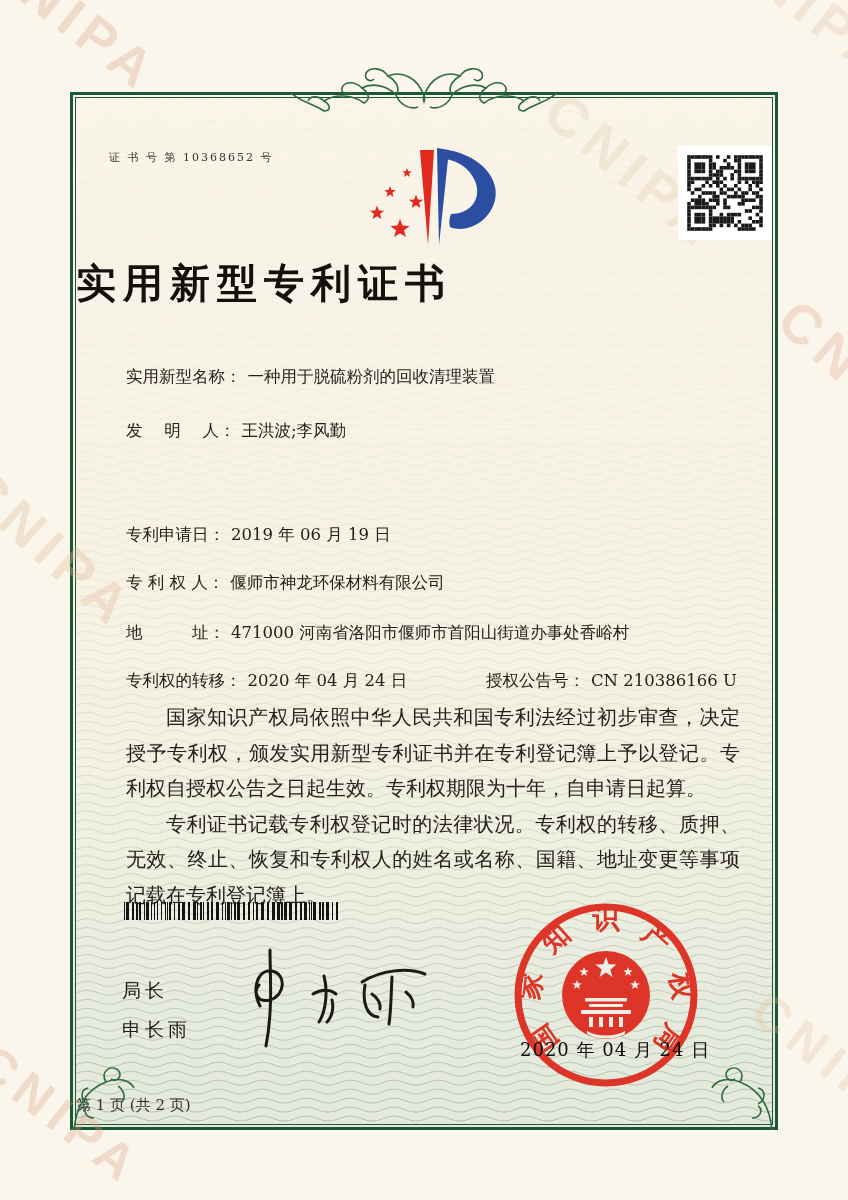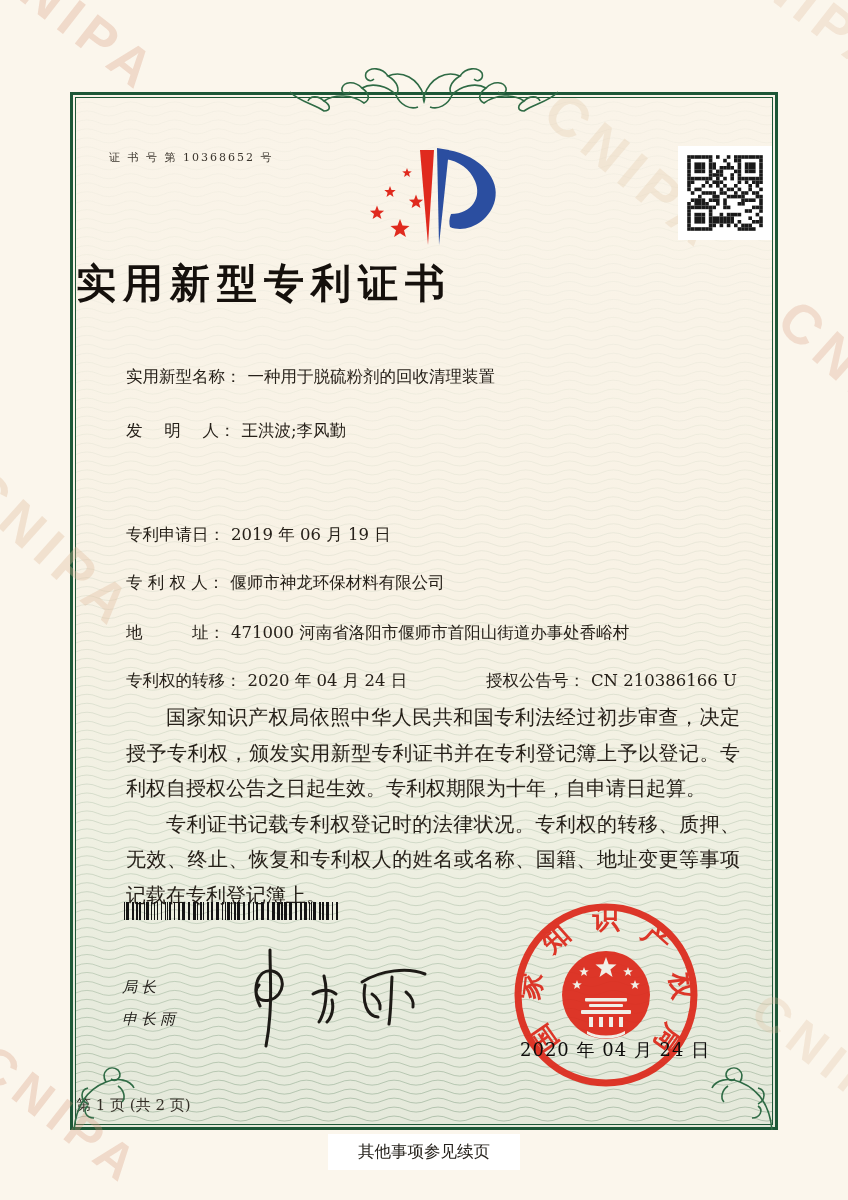--- a/index.html
+++ b/index.html
@@ -32,21 +32,21 @@
   .qr-box{position:absolute;left:602px;top:48px;width:94px;height:94px;background:#fff;}
   .title{position:absolute;left:0;top:158px;width:100%;text-align:left;font-size:40px;font-weight:700;
          letter-spacing:7px;color:#15100c;}
   .frow{position:absolute;left:50px;font-size:16.5px;white-space:nowrap;color:#262019;}
   .flabel{display:inline-block;}
   .fvalue{margin-left:6px;text-align:right;}
   .grant-no{position:absolute;left:360px;top:0;}
   .paras{position:absolute;left:50px;top:602px;width:614px;font-size:20px;line-height:1.78;color:#262019;text-align:justify;}
   .paras p{margin:0;text-indent:2em;}
   .barcode{position:absolute;left:48px;top:804px;}
-  .director{position:absolute;left:46px;top:880px;font-size:15px;color:#1d1a16;letter-spacing:4px;font-style:italic;}
+  .director{position:absolute;left:46px;top:880px;font-size:19px;color:#1d1a16;letter-spacing:4px;}
   .director div{margin-bottom:13px;}
   .signature{position:absolute;left:150px;top:846px;}
   .seal{position:absolute;left:433px;top:800px;z-index:5;opacity:.94;mix-blend-mode:multiply;}
   .seal-date{position:absolute;left:444px;top:940px;width:180px;text-align:center;font-size:18px;
              color:#0d0c0b;z-index:6;white-space:nowrap;letter-spacing:1px;}
   .page-info{position:absolute;left:0;top:998px;width:100%;text-align:left;font-size:15px;color:#332e26;}
   
   .cont-note{position:absolute;left:50%;top:1134px;transform:translateX(-50%);background:#ffffff;
              padding:7px 30px;font-size:16.5px;color:#24201a;z-index:4;white-space:nowrap;}
 </style>
@@ -614,14 +614,13 @@
   <svg class="orn orn-br" width="70" height="72" viewBox="0 0 70 72">
     <g transform="translate(70,0) scale(-1,1)" fill="none" stroke="#2f6b45" stroke-width="1.6">
       <path d="M6,68 C8,46 18,28 38,20 C50,15 62,18 66,26"></path>
       <path d="M38,20 C32,10 42,2 50,8 C55,14 49,21 43,17"></path>
       <path d="M20,42 C12,38 12,28 20,26"></path>
       <path d="M26,56 C18,56 14,48 20,44"></path>
       <path d="M50,24 C56,28 58,36 54,40"></path>
     </g>
   </svg>
 
-  <div class="cont-note">其他事项参见续页</div>
 </div>
 
 </body></html>

